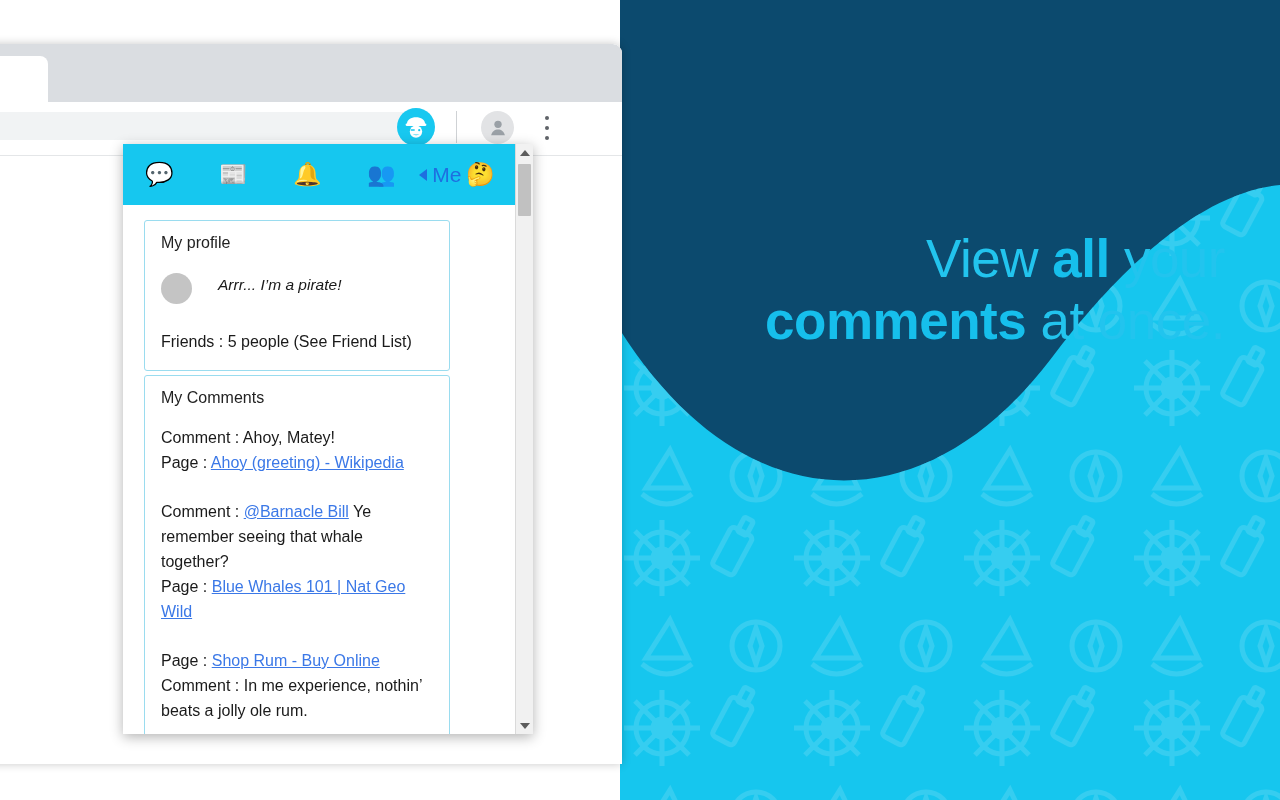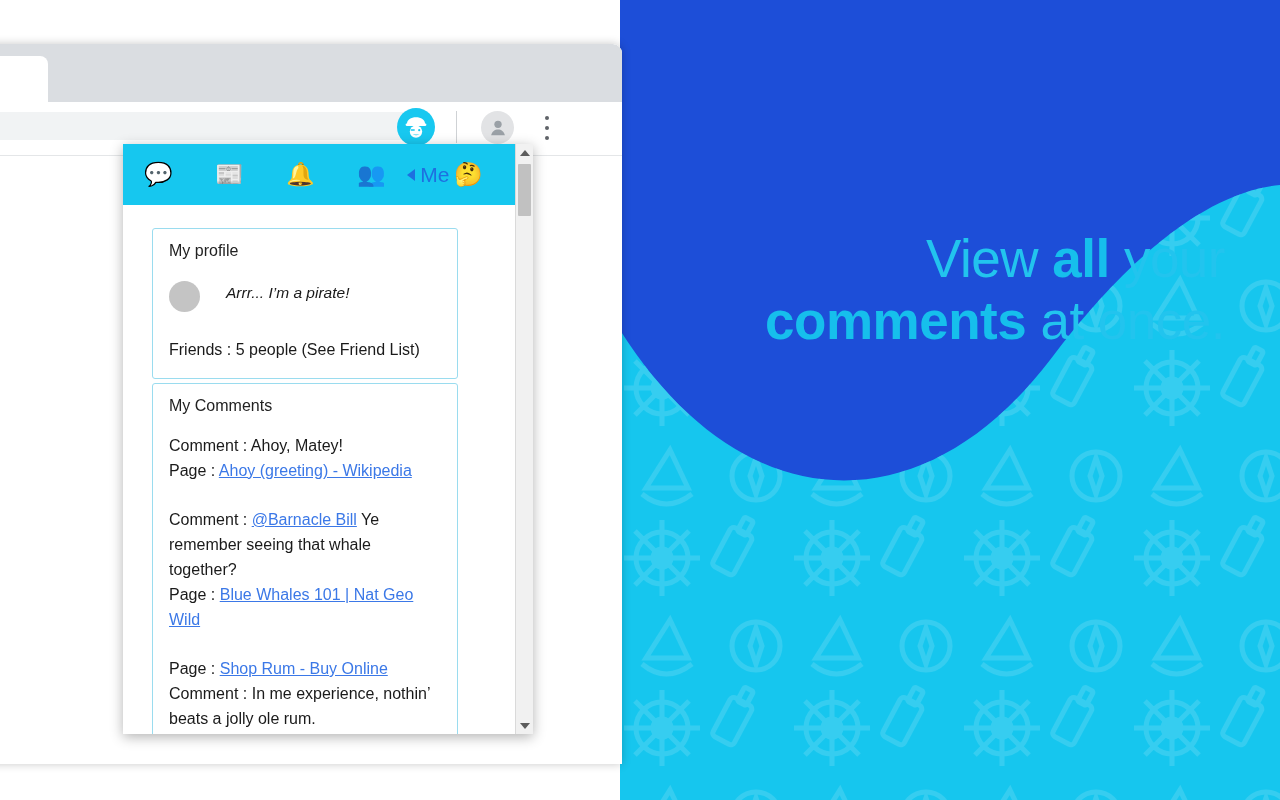--- a/index.html
+++ b/index.html
@@ -20,21 +20,21 @@
     overflow: hidden;
   }
 
   
   .promo-area {
     position: absolute;
     left: 620px;
     top: 0;
     width: 660px;
     height: 800px;
-    background: #1d4ed8;
+    background: #0c4a6e;
     overflow: hidden;
   }
   .wave-svg {
     position: absolute;
     left: 0;
     top: 0;
     width: 660px;
     height: 800px;
   }
   .promo-heading {
@@ -186,21 +186,21 @@
     justify-content: center;
     height: 61px;
     font-size: 23px;
     line-height: 1;
   }
   .nav-me {
     display: flex;
     align-items: center;
     justify-content: flex-end;
     gap: 5px;
-    padding-right: 32px;
+    padding-right: 20px;
     height: 61px;
     flex: 0 0 auto;
   }
   .nav-me .caret {
     width: 0; height: 0;
     border-top: 6px solid transparent;
     border-bottom: 6px solid transparent;
     border-right: 8px solid #1e6fe0;
   }
   .nav-me .me-label {
@@ -210,21 +210,21 @@
     letter-spacing: 0px;
   }
   .nav-me .me-emoji { font-size: 23px; line-height: 1; }
 
   .popup-content {
     position: absolute;
     left: 0; top: 61px;
     width: 332px;
     height: 529px;
     background: #ffffff;
-    padding: 16px;
+    padding: 8px;
     overflow: hidden;
   }
 
   .card {
     margin: 7px 13px 0 13px;
     border: 1px solid #9adcef;
     border-radius: 3px;
     background: #ffffff;
     padding: 13px 16px 16px 16px;
     box-sizing: border-box;

